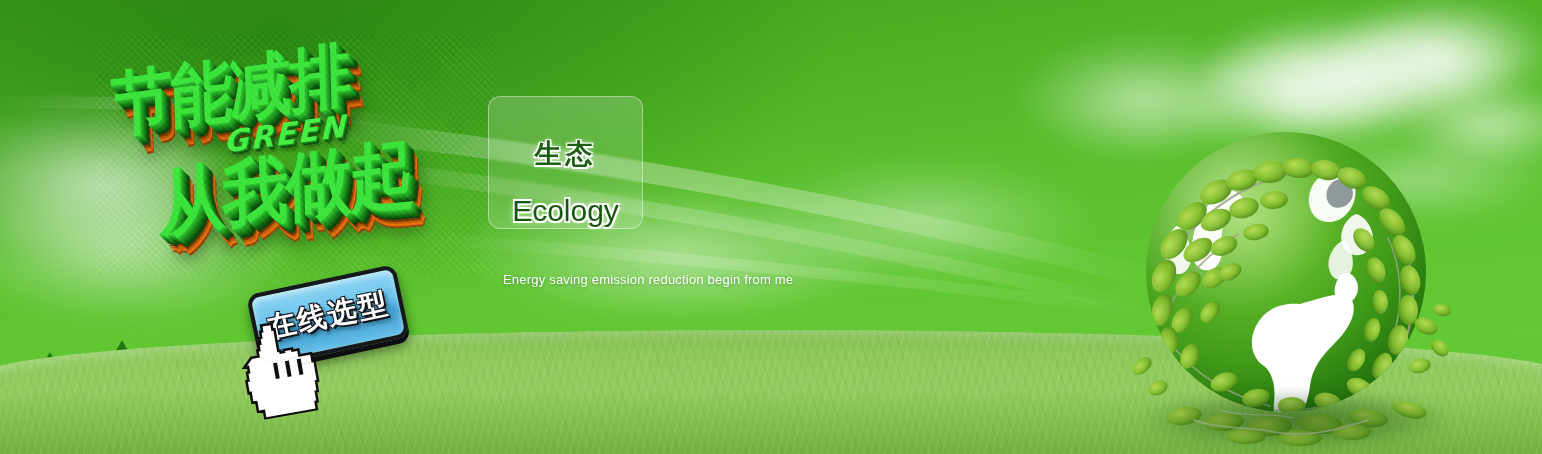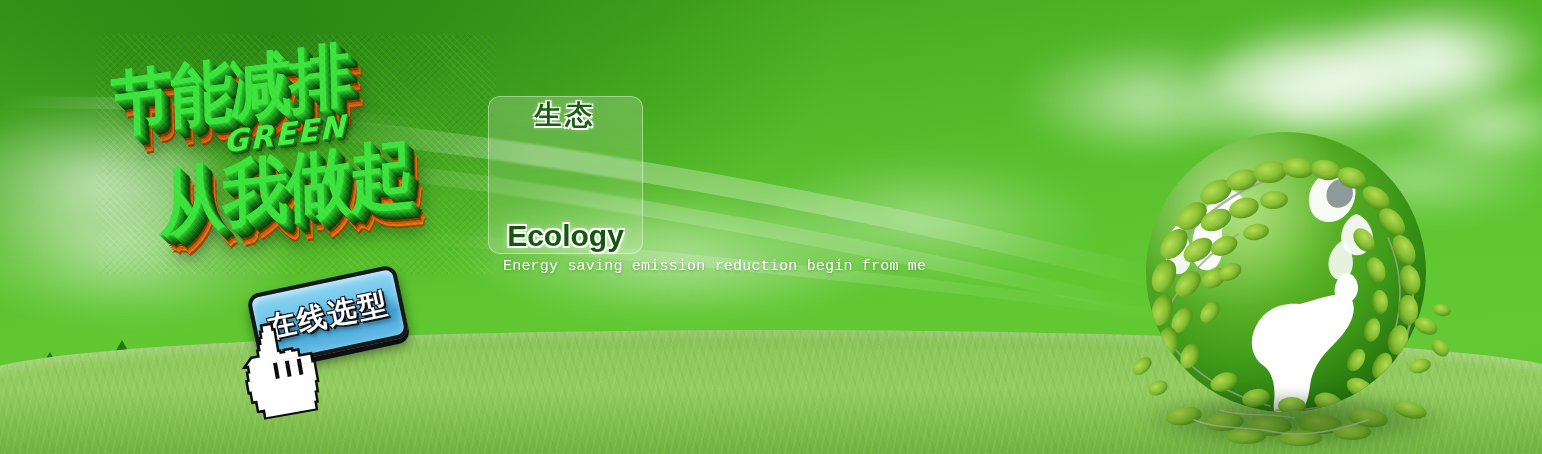--- a/index.html
+++ b/index.html
@@ -137,51 +137,51 @@
   #hand-cursor {
     position:absolute; left:238px; top:320px;
     width:86px; height:96px;
     transform: rotate(-10deg);
     pointer-events:none;
   }
 
   
   #cards { position:absolute; left:488px; top:96px; display:flex; gap:15px; }
   .card {
-    width:155px; height:158px;
+    width:155px; height:133px;
     border-radius:12px;
     border:1px solid rgba(255,255,255,0.42);
     background: linear-gradient(180deg, rgba(255,255,255,0.20) 0%, rgba(255,255,255,0.11) 55%, rgba(255,255,255,0.17) 100%);
-    display:flex; flex-direction:column; align-items:center; justify-content:space-between;
+    display:flex; flex-direction:column; align-items:center; justify-content:flex-end;
     gap:22px;
     backdrop-filter: blur(1px);
     cursor:pointer;
   }
   .card.wide  { width:250px; }
   .card.wide2 { width:200px; }
   .card-cn {
     font-family:"DejaVu Sans", sans-serif;
     font-size:27px; font-weight:bold; letter-spacing:4px;
     color:#1b5e14;
     text-shadow: -1.5px -1.5px 0 #fff, 1.5px -1.5px 0 #fff, -1.5px 1.5px 0 #fff, 1.5px 1.5px 0 #fff,
                  0 0 5px rgba(255,255,255,0.9);
   }
   .card-en {
     font-family:"Liberation Sans", sans-serif;
-    font-size:30px; font-weight:bold; letter-spacing:0px;
+    font-size:30px; font-weight:normal; letter-spacing:0px;
     color:#16570f;
     text-shadow: -1.6px -1.6px 0 #fff, 1.6px -1.6px 0 #fff, -1.6px 1.6px 0 #fff, 1.6px 1.6px 0 #fff,
                  0 0 6px rgba(255,255,255,0.95);
     white-space:nowrap;
   }
 
   #tagline {
-    position:absolute; left:503px; top:258px;
-    font-family:Liberation Mono, monospace;
-    font-size:15px; color:#ffffff; letter-spacing:.2px;
+    position:absolute; left:503px; top:272px;
+    font-family:Liberation Sans, sans-serif;
+    font-size:13px; color:#ffffff; letter-spacing:.2px;
     text-shadow: 0 1px 3px rgba(0,60,0,0.35);
     white-space:nowrap;
   }
 
   
   #globe-wrap { position:absolute; left:1124px; top:120px; width:330px; height:330px; }
   .globe-shadow {
     position:absolute; left:22px; top:272px; width:300px; height:56px;
     background: radial-gradient(ellipse at 50% 50%, rgba(20,60,8,0.55) 0%, rgba(20,60,8,0.25) 48%, rgba(20,60,8,0) 76%);
     filter:blur(6px);

